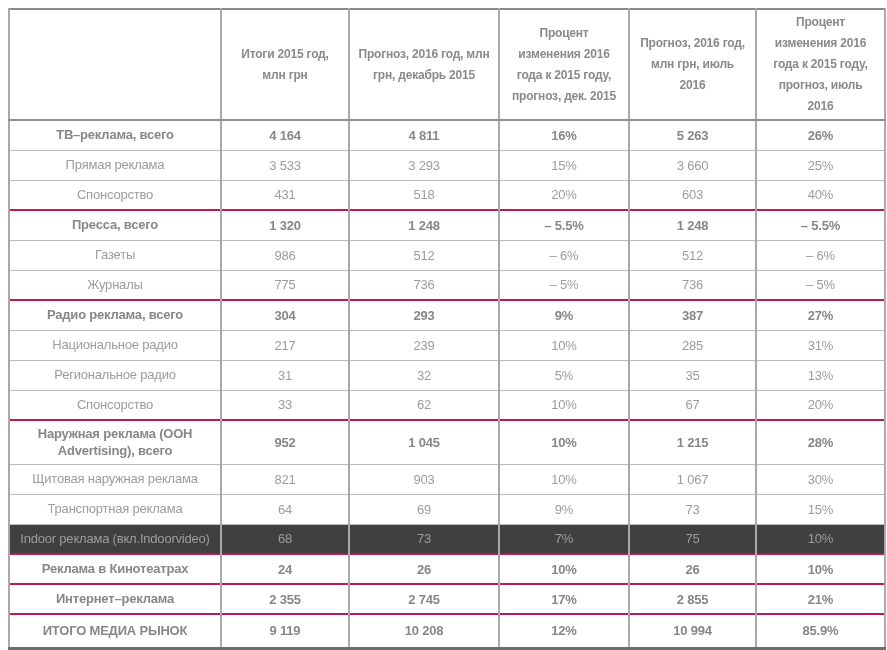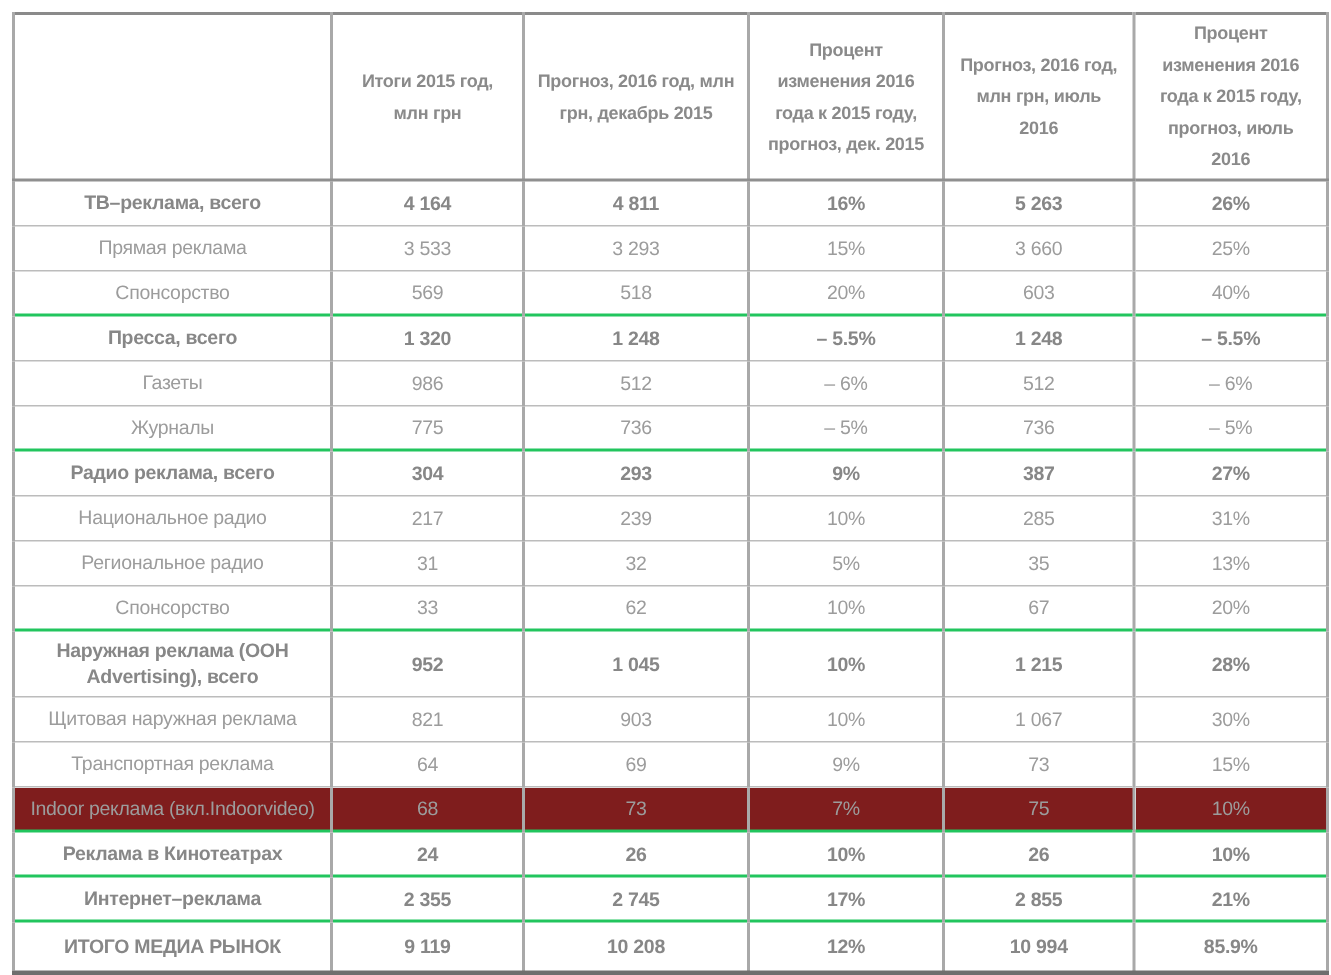--- a/index.html
+++ b/index.html
@@ -55,24 +55,24 @@
   table.media-table tbody tr.tall {
     height: 44px;
   }
   table.media-table tbody tr.total {
     height: 34px;
     margin-top: 17px;
   }
   table.media-table tbody tr.section td {
     font-weight: bold;
     color: #878787;
-    border-top: 2px solid #22c55e;
+    border-top: 2px solid #be185d;
   }
   table.media-table tbody tr.shaded td {
-    background: #7f1d1d;
+    background: #404040;
   }
   td.label-cell {
     font-size: 12.5px;
     line-height: 1.35;
   }
 </style>
 </head>
 <body>
 
 <div class="page">
@@ -107,21 +107,21 @@
       <tr>
         <td class="label-cell">Прямая реклама</td>
         <td>3 533</td>
         <td>3 293</td>
         <td>15%</td>
         <td>3 660</td>
         <td>25%</td>
       </tr>
       <tr>
         <td class="label-cell">Спонсорство</td>
-        <td>569</td>
+        <td>431</td>
         <td>518</td>
         <td>20%</td>
         <td>603</td>
         <td>40%</td>
       </tr>
       <tr class="section">
         <td class="label-cell">Пресса, всего</td>
         <td>1 320</td>
         <td>1 248</td>
         <td>– 5.5%</td>

